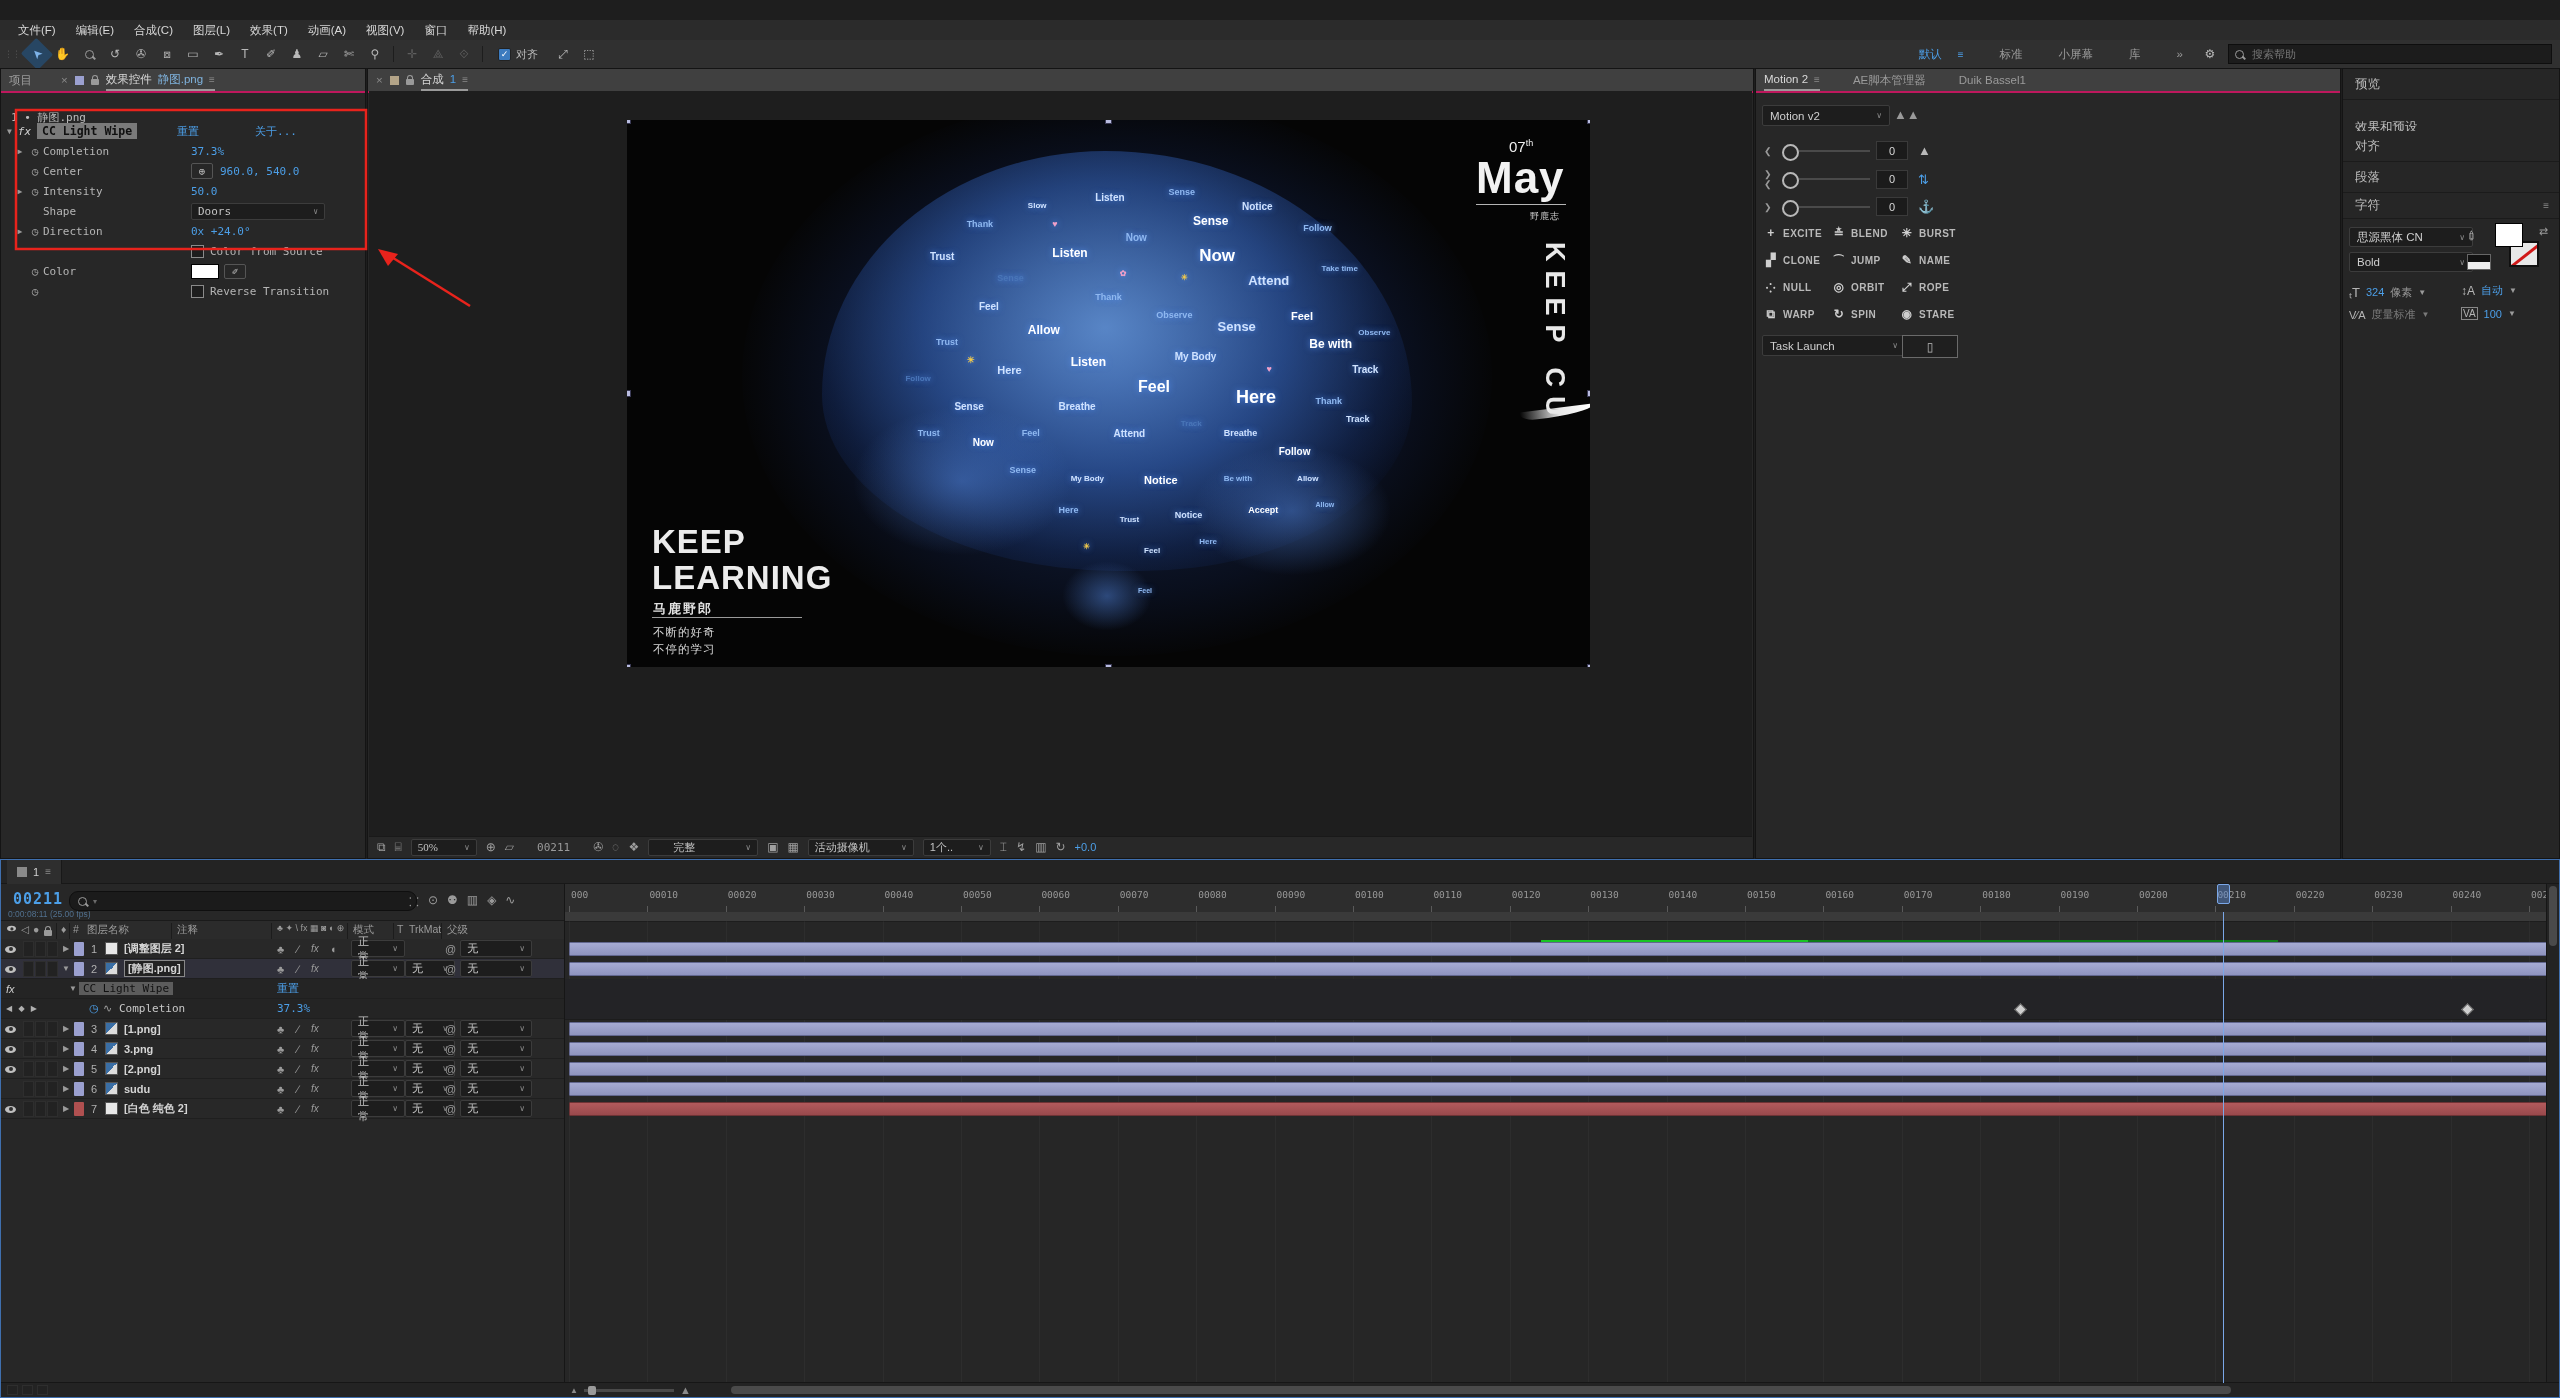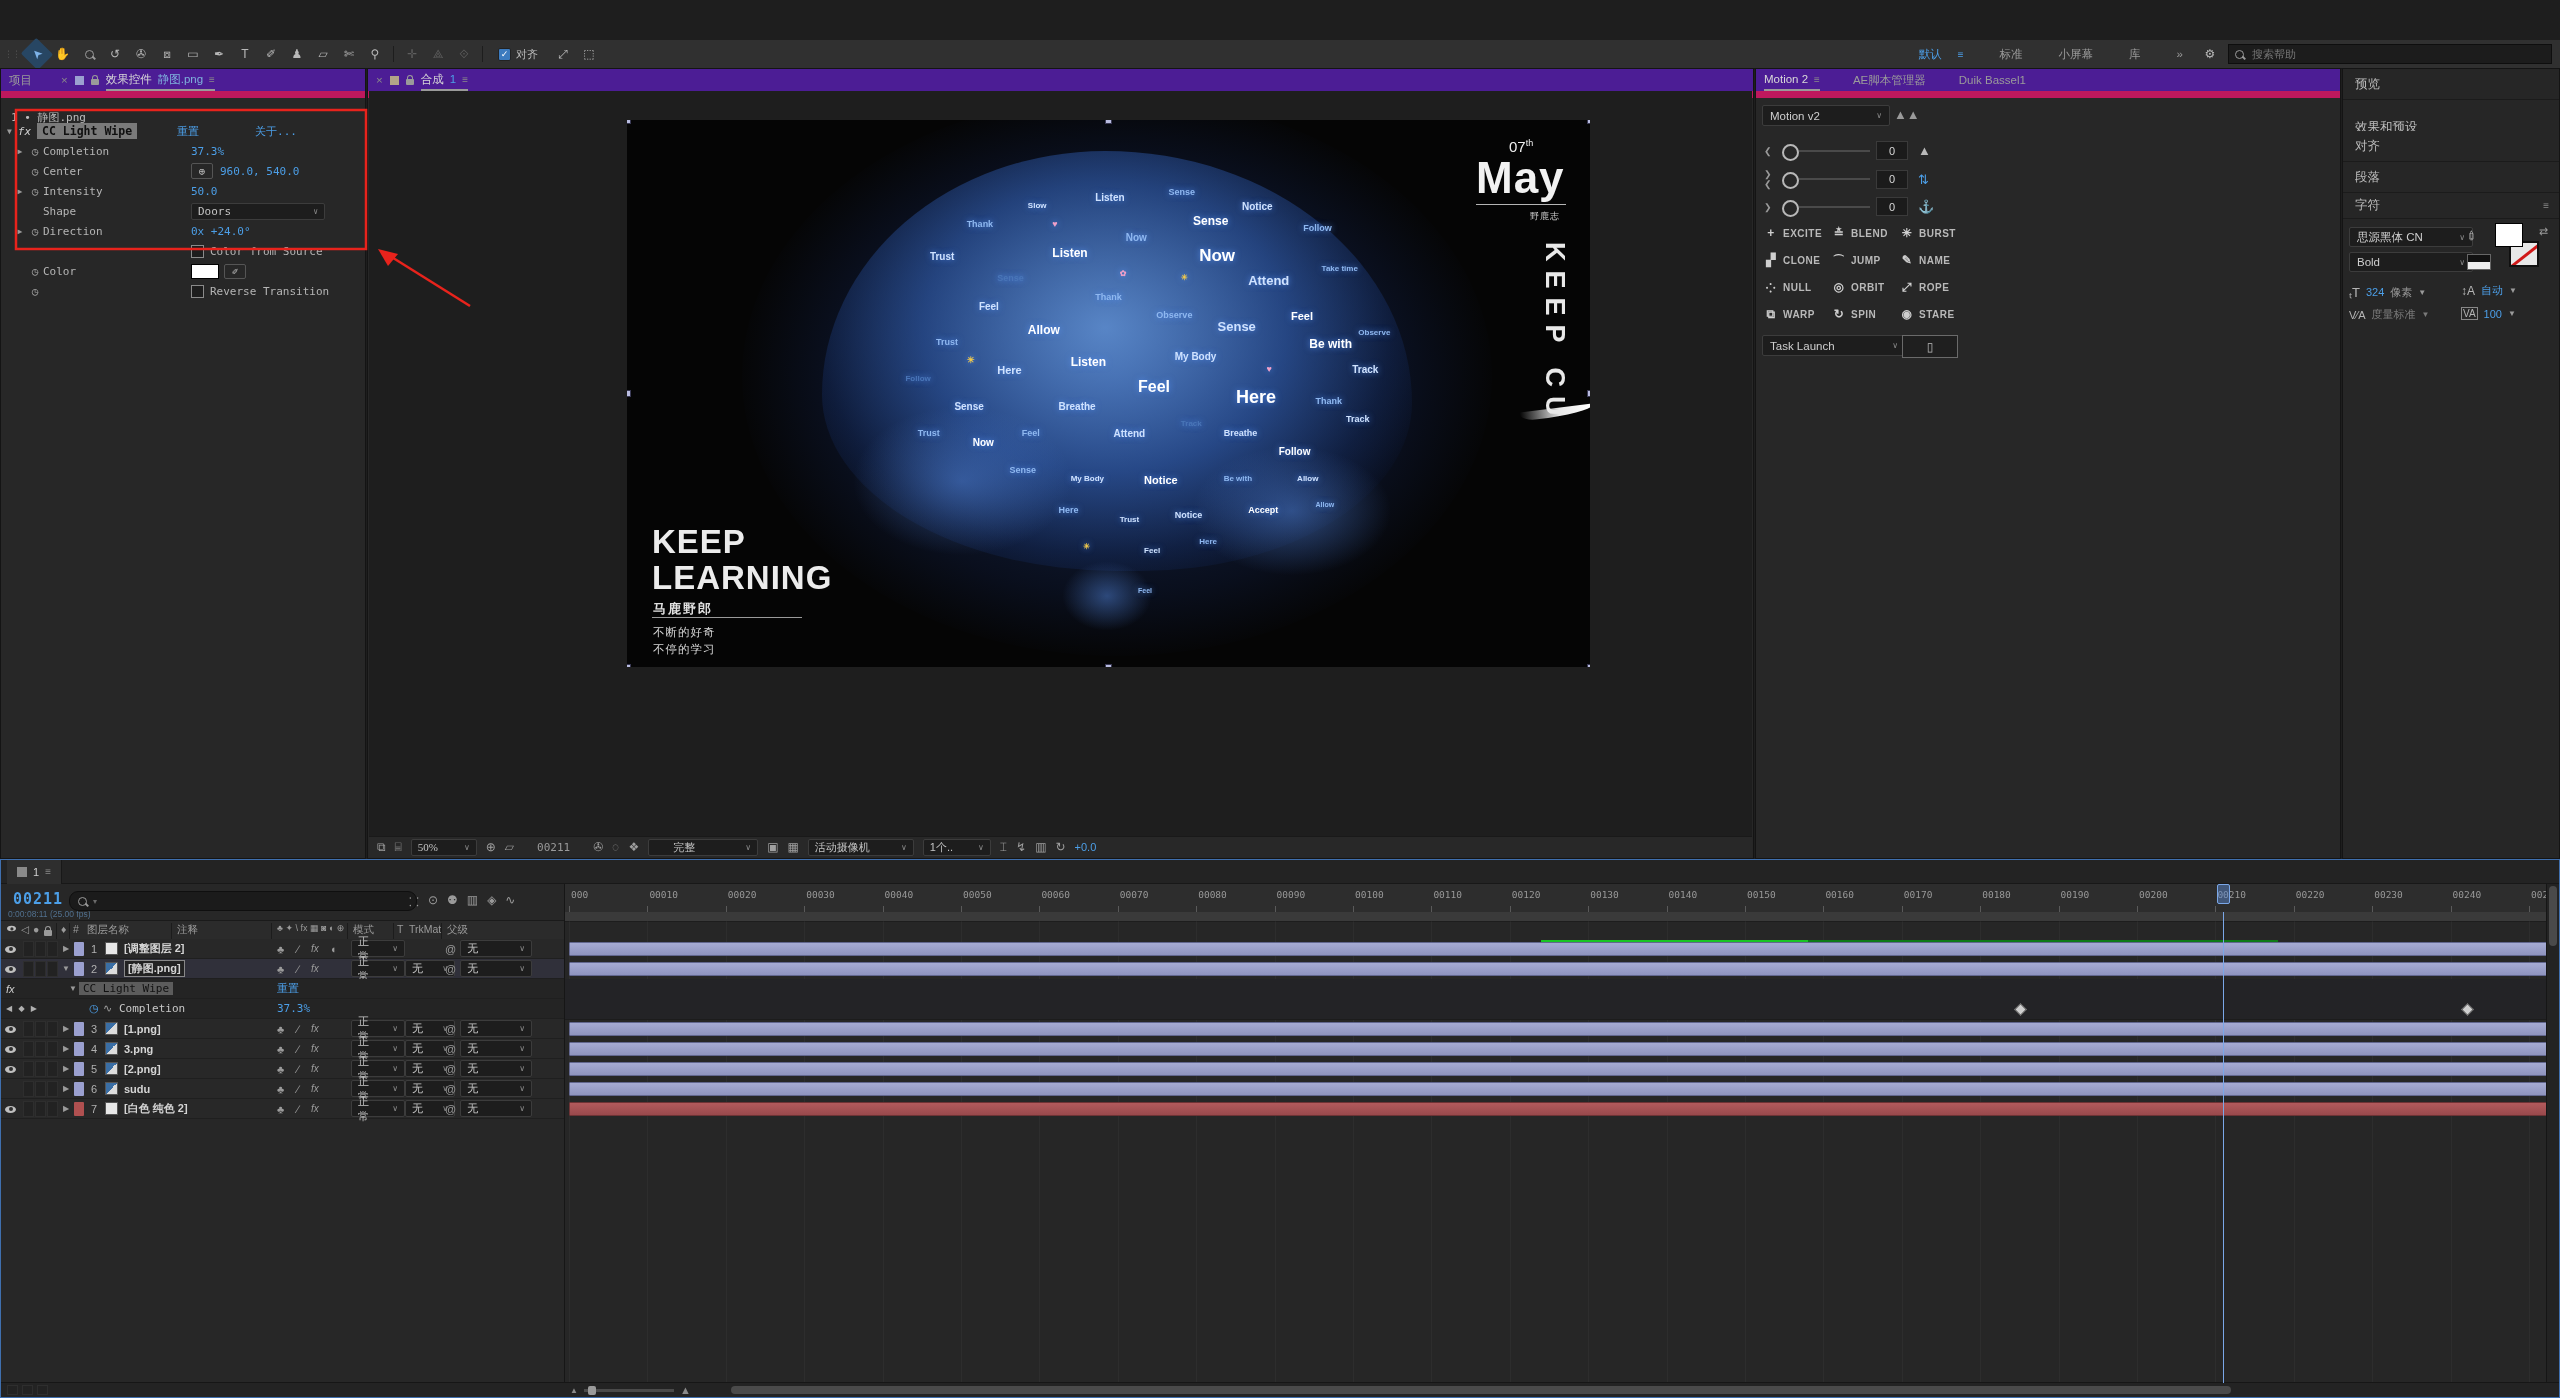--- a/index.html
+++ b/index.html
@@ -25,21 +25,21 @@
   .workspaces{margin-left:auto;display:flex;align-items:center;gap:36px;margin-right:14px;}
   .ws{color:#9a9a9a;font-size:11.5px;}
   .ws.active{color:#4c9fe8;}
   .ws-menu-ic{color:#4c9fe8;font-size:10px;margin-left:-20px;}
   .searchwrap{display:flex;align-items:center;background:#1c1c1c;border:1px solid #0e0e0e;height:18px;width:310px;margin-right:8px;padding:0 6px;gap:6px;}
   .searchwrap input{background:transparent;border:none;outline:none;color:#9a9a9a;font-size:11px;width:100%;font-family:"Liberation Sans",sans-serif;}
   .lens{width:7px;height:7px;border:1.5px solid #9a9a9a;border-radius:50%;position:relative;flex:none;}
   .lens::after{content:'';position:absolute;left:6px;top:6px;width:4px;height:1.5px;background:#9a9a9a;transform:rotate(45deg);}
   
   .panel{position:absolute;background:#272727;border:1px solid #141414;box-sizing:border-box;}
-  .tabbar{height:22px;background:#4c1d95;border-bottom:7px solid #be185d;display:flex;align-items:center;padding:0 8px;gap:7px;font-size:11.5px;color:#9b9b9b;}
+  .tabbar{height:22px;background:#404040;border-bottom:2px solid #be185d;display:flex;align-items:center;padding:0 8px;gap:7px;font-size:11.5px;color:#9b9b9b;}
   .tab-active{color:#d8d8d8;border-bottom:2px solid #9a9a9a;height:20px;display:flex;align-items:center;gap:6px;}
   .hamb{color:#8a8a8a;font-size:10px;}
   .mini-lock{width:8px;height:6px;background:#9a9a9a;border-radius:1px;position:relative;display:inline-block;margin-top:3px;}
   .mini-lock::before{content:'';position:absolute;left:1px;top:-4px;width:4px;height:4px;border:1.5px solid #9a9a9a;border-bottom:none;border-radius:3px 3px 0 0;}
   .swatch-sq{width:9px;height:9px;display:inline-block;}
   
   .fx-src{position:absolute;left:10px;top:41px;color:#bdbdbd;font-family:"DejaVu Sans Mono",monospace;font-size:11px;}
   .fx-head{position:absolute;left:0;top:52px;width:100%;height:20px;display:flex;align-items:center;gap:6px;padding-left:6px;box-sizing:border-box;font-family:"DejaVu Sans Mono",monospace;}
   .fx-badge{font-style:italic;color:#cfcfcf;font-size:11px;}
   .fx-name-hl{background:#7a7a7a;color:#101010;font-weight:bold;padding:1px 5px;font-size:11.5px;}
@@ -142,20 +142,31 @@
   .vscroll{position:absolute;right:0;top:24px;width:12px;bottom:14px;background:#232323;border-left:1px solid #161616;}
   .vthumb{position:absolute;left:2px;top:2px;width:8px;height:60px;background:#4a4a4a;border-radius:4px;}
   .annot{position:absolute;left:0;top:0;pointer-events:none;z-index:60;}
 </style>
 </head>
 <body>
 
 <div class="app">
 
 
+  <div class="menubar">
+      <div class="menu-item">文件(F)</div>
+      <div class="menu-item">编辑(E)</div>
+      <div class="menu-item">合成(C)</div>
+      <div class="menu-item">图层(L)</div>
+      <div class="menu-item">效果(T)</div>
+      <div class="menu-item">动画(A)</div>
+      <div class="menu-item">视图(V)</div>
+      <div class="menu-item">窗口</div>
+      <div class="menu-item">帮助(H)</div>
+    </div>
 
   <div class="toolstrip">
     <span class="grip">⋮⋮</span>
     <span style="display:flex;align-items:center;">
         <div class="tool active" style="transform: rotate(-135deg);">➤</div>
         <div class="tool">✋</div>
         <div class="tool">
           <span class="lens"></span>
         </div>
         <div class="tool">↺</div>

